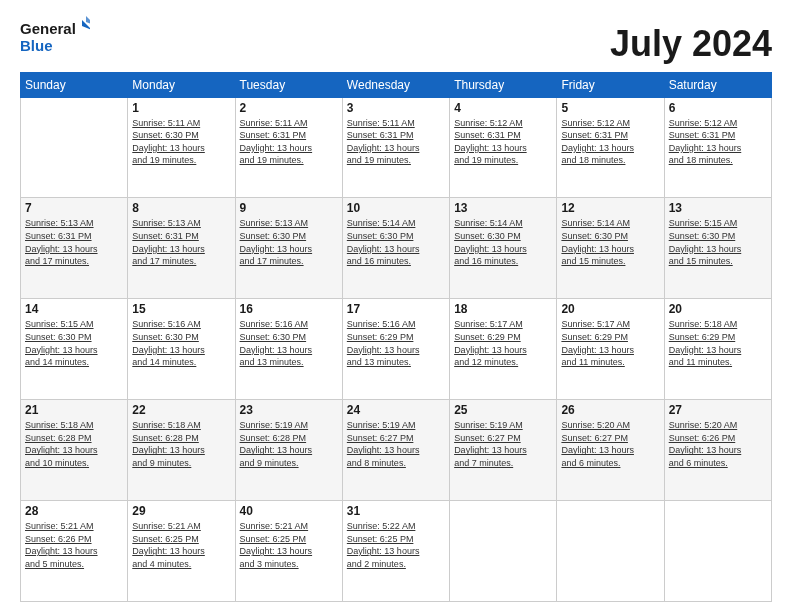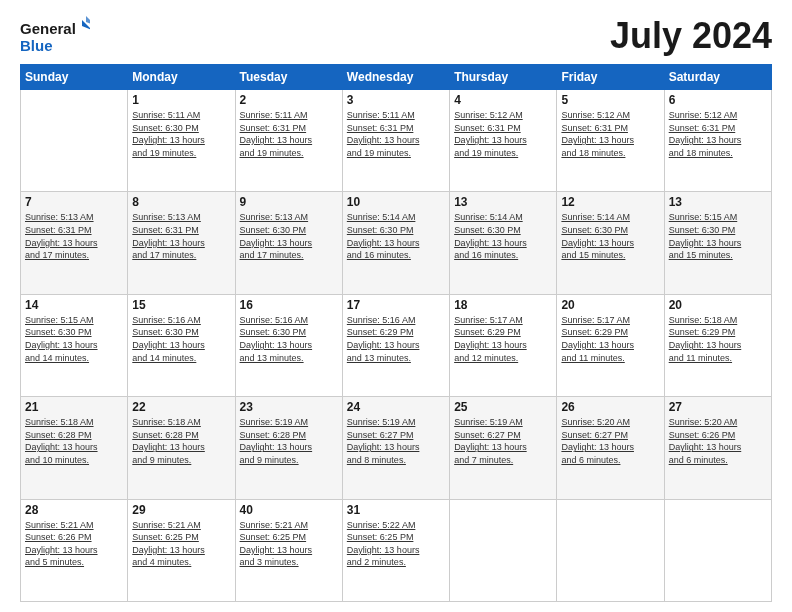--- a/index.html
+++ b/index.html
@@ -29,37 +29,38 @@
       gap: 4px;
     }
     .title-block {
       text-align: right;
     }
     .month-title {
       font-size: 36px;
       font-weight: bold;
       color: #1a1a1a;
       line-height: 1.1;
+      margin-top: 8px;
     }
     .location {
       font-size: 15px;
       color: #444;
     }
     .calendar {
       flex: 1;
       border: 1px solid #ccc;
       border-collapse: collapse;
       width: 100%;
       table-layout: fixed;
     }
     .calendar th {
       background: #1565c0;
       color: #fff;
       font-size: 12px;
-      font-weight: bold;
+      font-weight: normal;
       padding: 5px 4px;
       text-align: left;
       border: 1px solid #1565c0;
     }
     .calendar td {
       vertical-align: top;
       border: 1px solid #ccc;
       padding: 3px 4px;
       font-size: 9.5px;
       color: #333;

